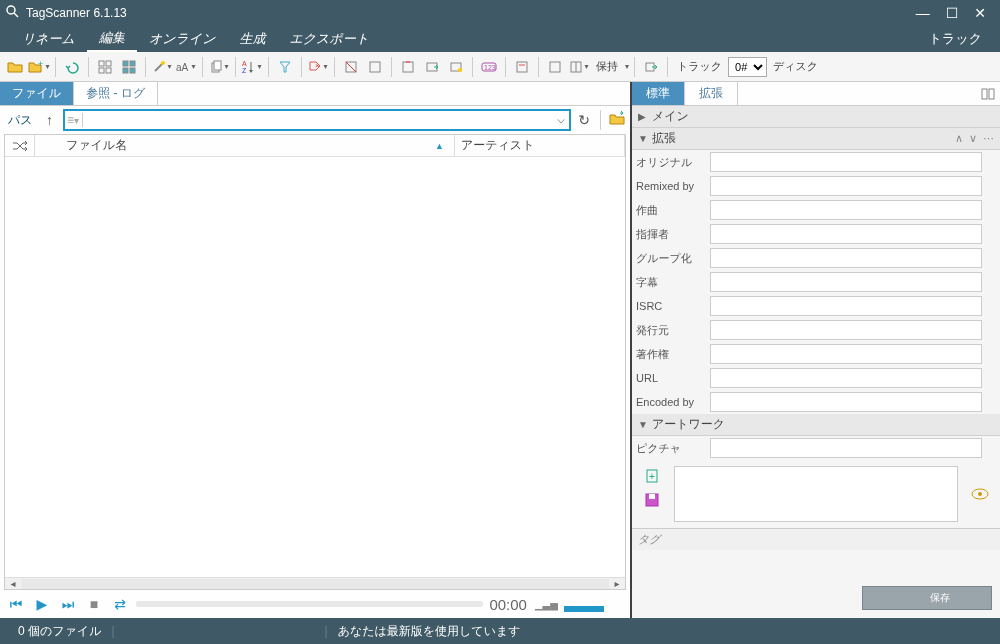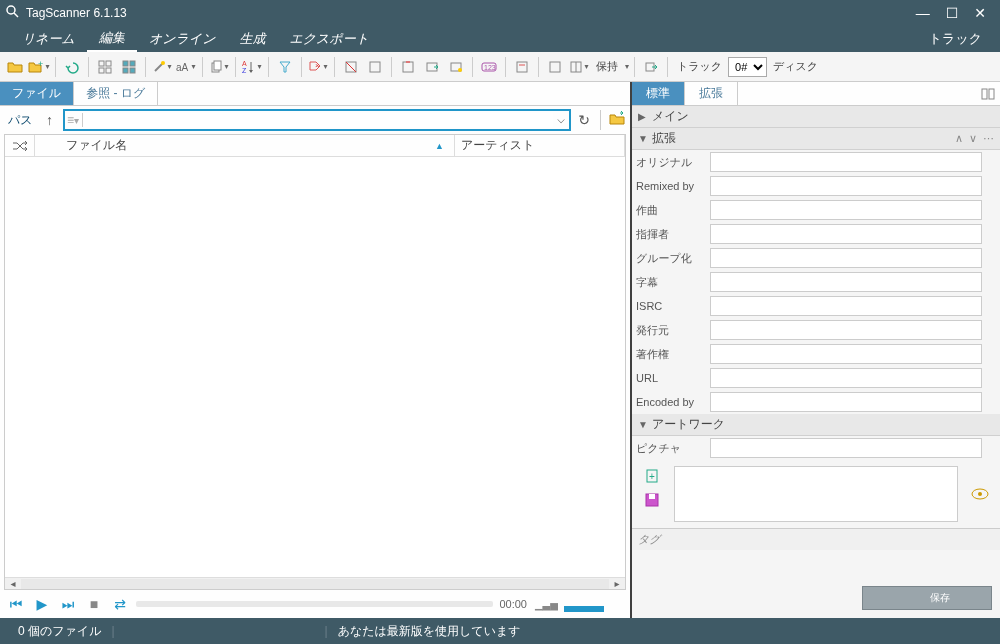--- a/index.html
+++ b/index.html
@@ -54,21 +54,21 @@
 .th-artist { width: 170px; }
 .table-body { flex: 1; background: #fff; overflow: auto; }
 .table-scroll { height: 12px; background: #f0f0f0; border-top: 1px solid #ddd; display: flex; align-items: center; }
 .scroll-arrow { width: 16px; text-align: center; color: #666; cursor: pointer; font-size: 10px; }
 .scroll-track { flex: 1; height: 10px; background: #e8e8e8; }
 
 
 .player { display: flex; align-items: center; height: 28px; padding: 4px 6px; gap: 6px; }
 .player-btn { width: 20px; height: 20px; display: flex; align-items: center; justify-content: center; cursor: pointer; color: #2196c9; font-size: 14px; }
 .player-track { flex: 1; height: 6px; background: #e8e8e8; border-radius: 2px; }
-.player-time { font-size: 11px; color: #666; }
+.player-time { font-size: 15px; color: #666; }
 .player-vol { width: 60px; display: flex; align-items: flex-end; gap: 2px; height: 16px; }
 .vol-bar { width: 8px; background: #2196c9; }
 .vol-icon { color: #888; font-size: 10px; margin-left: 2px; }
 
 
 .right-panel { width: 368px; display: flex; flex-direction: column; background: #f5f5f5; }
 .right-tabs { display: flex; height: 24px; border-bottom: 1px solid #ccc; background: #fefefe; }
 .right-tab { padding: 3px 14px; font-size: 12px; cursor: pointer; color: #4a7a9a; border-right: 1px solid #ccc; }
 .right-tab.active { background: #4a90bf; color: #fff; }
 .right-tabs-spacer { flex: 1; }

